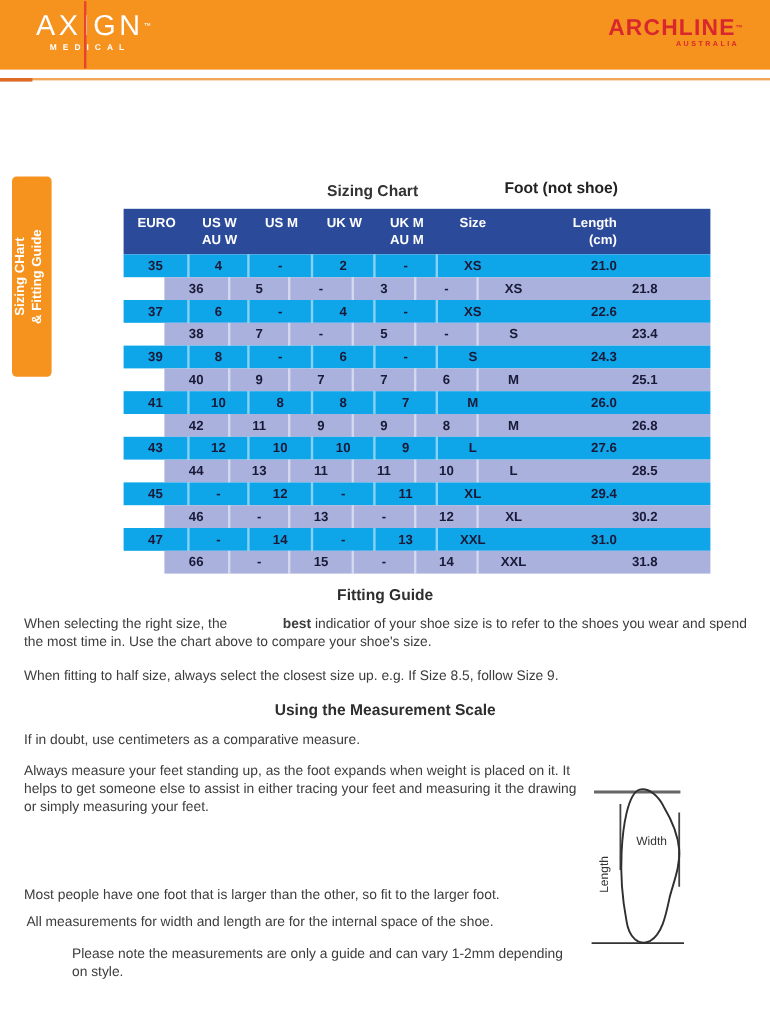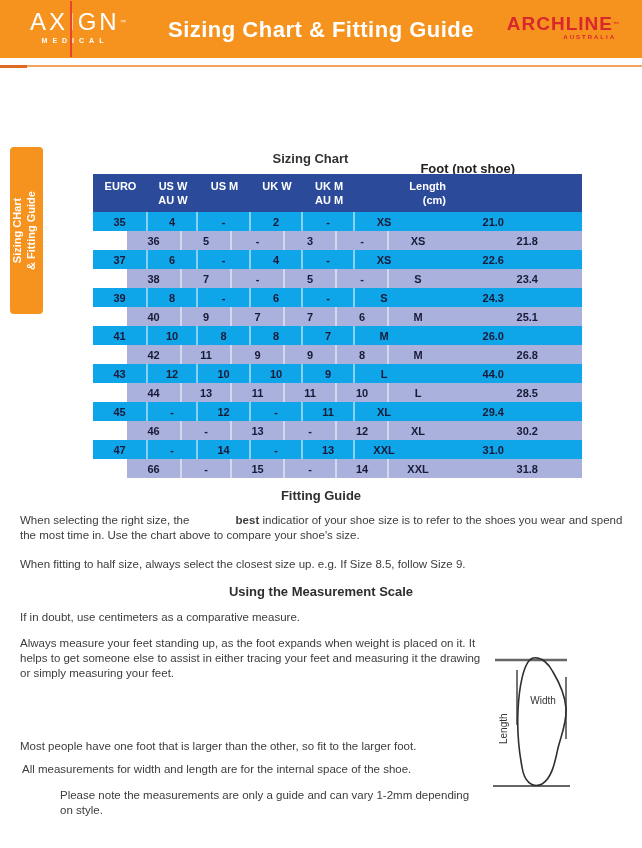--- a/index.html
+++ b/index.html
@@ -24,24 +24,24 @@
   .rule-dark{position:absolute;left:0;top:65px;width:27px;height:3px;background:#DE6A24;}
   
   .side-tab{position:absolute;left:10px;top:147px;width:33px;height:167px;
     background:#F6921E;border-radius:4px;}
   .side-tab-text{position:absolute;left:-67px;top:67px;width:167px;height:33px;
     transform:rotate(-90deg);text-align:center;color:#fff;font-weight:bold;
     font-size:11px;line-height:14px;}
   
   .chart-title{position:absolute;left:100px;top:151px;width:421px;text-align:center;
     font-weight:bold;font-size:13px;color:#333;}
-  .foot-note{position:absolute;left:340px;top:161px;width:175px;text-align:right;
+  .foot-note{position:absolute;left:340px;top:149px;width:175px;text-align:right;
     font-weight:bold;font-size:13px;color:#222;}
   
-  .sizing-table{position:absolute;left:93px;top:174px;width:489px;}
+  .sizing-table{position:absolute;left:103px;top:174px;width:489px;}
   .thead{display:flex;background:#2B4A9A;color:#fff;height:38px;font-size:11px;font-weight:bold;}
   .th{display:flex;flex-direction:column;align-items:center;padding-top:5px;
     line-height:14px;box-sizing:border-box;}
   .th.right{align-items:flex-end;padding-right:10px;}
   .row{display:flex;height:19px;font-size:11px;font-weight:bold;color:#1a1a38;}
   .row.alt-a{background:#0ea5e9;}
   .row.alt-b{background:#A9B1DC;margin-left:34px;}
   .cell{display:flex;justify-content:center;align-items:center;height:100%;box-sizing:border-box;}
   .cell.sep{border-right:2px solid rgba(255,255,255,0.5);}
   .cell.c6{justify-content:flex-end;padding-right:10px;}
@@ -56,21 +56,20 @@
 </style>
 </head>
 <body>
 
 <div class="banner">
   <div class="axign">
     <div class="axign-name"><span>AXIGN</span><span class="axign-tm">™</span></div>
     <div class="axign-sub">MEDICAL</div>
   </div>
   <div class="axign-line"></div>
-  <div class="banner-title">Sizing Chart &amp; Fitting Guide</div>
   <div class="archline">
     <div class="archline-name"><span>ARCHLINE</span><span class="archline-tm">™</span></div>
     <div class="archline-sub">AUSTRALIA</div>
   </div>
 </div>
 <div class="rule-light"></div>
 <div class="rule-dark"></div>
 
 <div class="side-tab">
   <div class="side-tab-text">
@@ -96,20 +95,24 @@
         <span>US M</span>
         <span></span>
       </div>
     <div class="th c3">
         <span>UK W</span>
         <span></span>
       </div>
     <div class="th c4">
         <span>UK M</span>
         <span>AU M</span>
+      </div>
+    <div class="th c5">
+        <span>Size</span>
+        <span></span>
       </div>
     <div class="th c6 right">
         <span>Length</span>
         <span>(cm)</span>
       </div>
   </div>
   <div>
       <div class="row alt-a">
         <div class="cell c0 sep">35</div>
         <div class="cell c1 sep">4</div>
@@ -182,21 +185,21 @@
         <div class="cell c5">M</div>
         <div class="cell c6">26.8</div>
       </div>
       <div class="row alt-a">
         <div class="cell c0 sep">43</div>
         <div class="cell c1 sep">12</div>
         <div class="cell c2 sep">10</div>
         <div class="cell c3 sep">10</div>
         <div class="cell c4 sep">9</div>
         <div class="cell c5">L</div>
-        <div class="cell c6">44.0</div>
+        <div class="cell c6">27.6</div>
       </div>
       <div class="row alt-b">
         <div class="cell c0 sep">44</div>
         <div class="cell c1 sep">13</div>
         <div class="cell c2 sep">11</div>
         <div class="cell c3 sep">11</div>
         <div class="cell c4 sep">10</div>
         <div class="cell c5">L</div>
         <div class="cell c6">28.5</div>
       </div>

